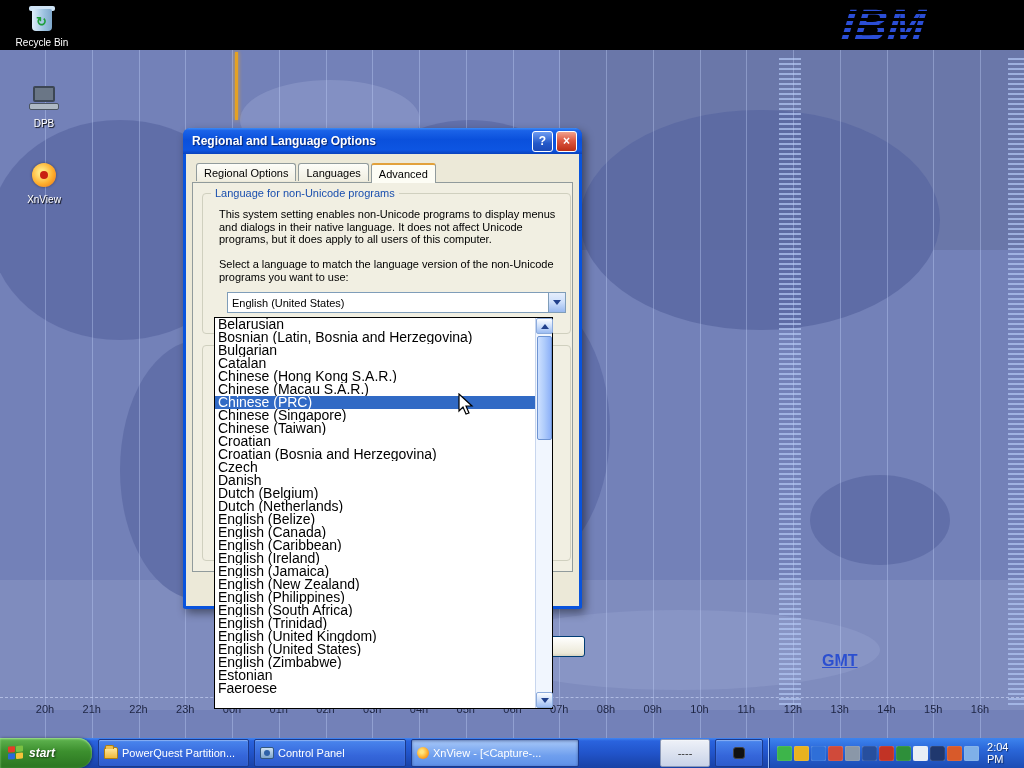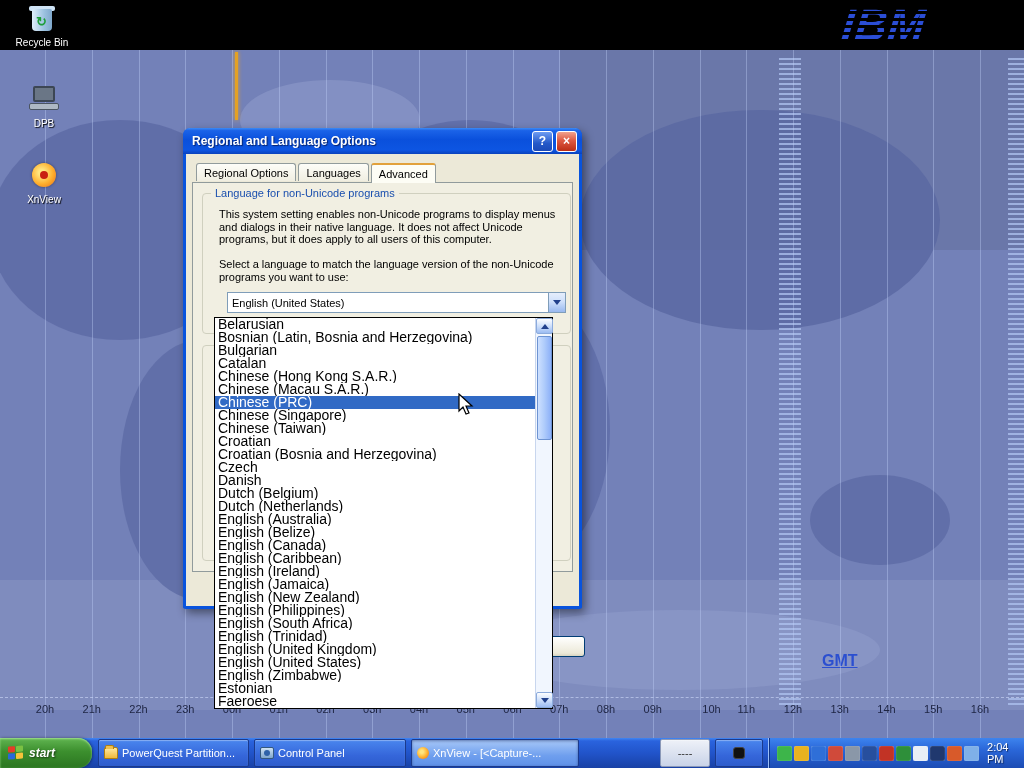--- a/index.html
+++ b/index.html
@@ -156,21 +156,21 @@
       <div class="hour-label" style="left: 465.75px;">05h</div>
       <div class="tz-line" style="left: 512.5px;"></div>
       <div class="hour-label" style="left: 512.5px;">06h</div>
       <div class="tz-line" style="left: 559.25px;"></div>
       <div class="hour-label" style="left: 559.25px;">07h</div>
       <div class="tz-line" style="left: 606px;"></div>
       <div class="hour-label" style="left: 606px;">08h</div>
       <div class="tz-line" style="left: 652.75px;"></div>
       <div class="hour-label" style="left: 652.75px;">09h</div>
       <div class="tz-line" style="left: 699.5px;"></div>
-      <div class="hour-label" style="left: 699.5px; margin-left: 12px;">10h</div>
+      <div class="hour-label" style="left: 699.5px;">10h</div>
       <div class="tz-line" style="left: 746.25px;"></div>
       <div class="hour-label" style="left: 746.25px;">11h</div>
       <div class="tz-line" style="left: 793px;"></div>
       <div class="hour-label" style="left: 793px;">12h</div>
       <div class="tz-line" style="left: 839.75px;"></div>
       <div class="hour-label" style="left: 839.75px;">13h</div>
       <div class="tz-line" style="left: 886.5px;"></div>
       <div class="hour-label" style="left: 886.5px;">14h</div>
       <div class="tz-line" style="left: 933.25px;"></div>
       <div class="hour-label" style="left: 933.25px;">15h</div>
@@ -244,21 +244,20 @@
         <div class="dd-item">Chinese (Macau S.A.R.)</div>
         <div class="dd-item sel">Chinese (PRC)</div>
         <div class="dd-item">Chinese (Singapore)</div>
         <div class="dd-item">Chinese (Taiwan)</div>
         <div class="dd-item">Croatian</div>
         <div class="dd-item">Croatian (Bosnia and Herzegovina)</div>
         <div class="dd-item">Czech</div>
         <div class="dd-item">Danish</div>
         <div class="dd-item">Dutch (Belgium)</div>
         <div class="dd-item">Dutch (Netherlands)</div>
-        <div class="dd-item">English (Australia)</div>
         <div class="dd-item">English (Belize)</div>
         <div class="dd-item">English (Canada)</div>
         <div class="dd-item">English (Caribbean)</div>
         <div class="dd-item">English (Ireland)</div>
         <div class="dd-item">English (Jamaica)</div>
         <div class="dd-item">English (New Zealand)</div>
         <div class="dd-item">English (Philippines)</div>
         <div class="dd-item">English (South Africa)</div>
         <div class="dd-item">English (Trinidad)</div>
         <div class="dd-item">English (United Kingdom)</div>

